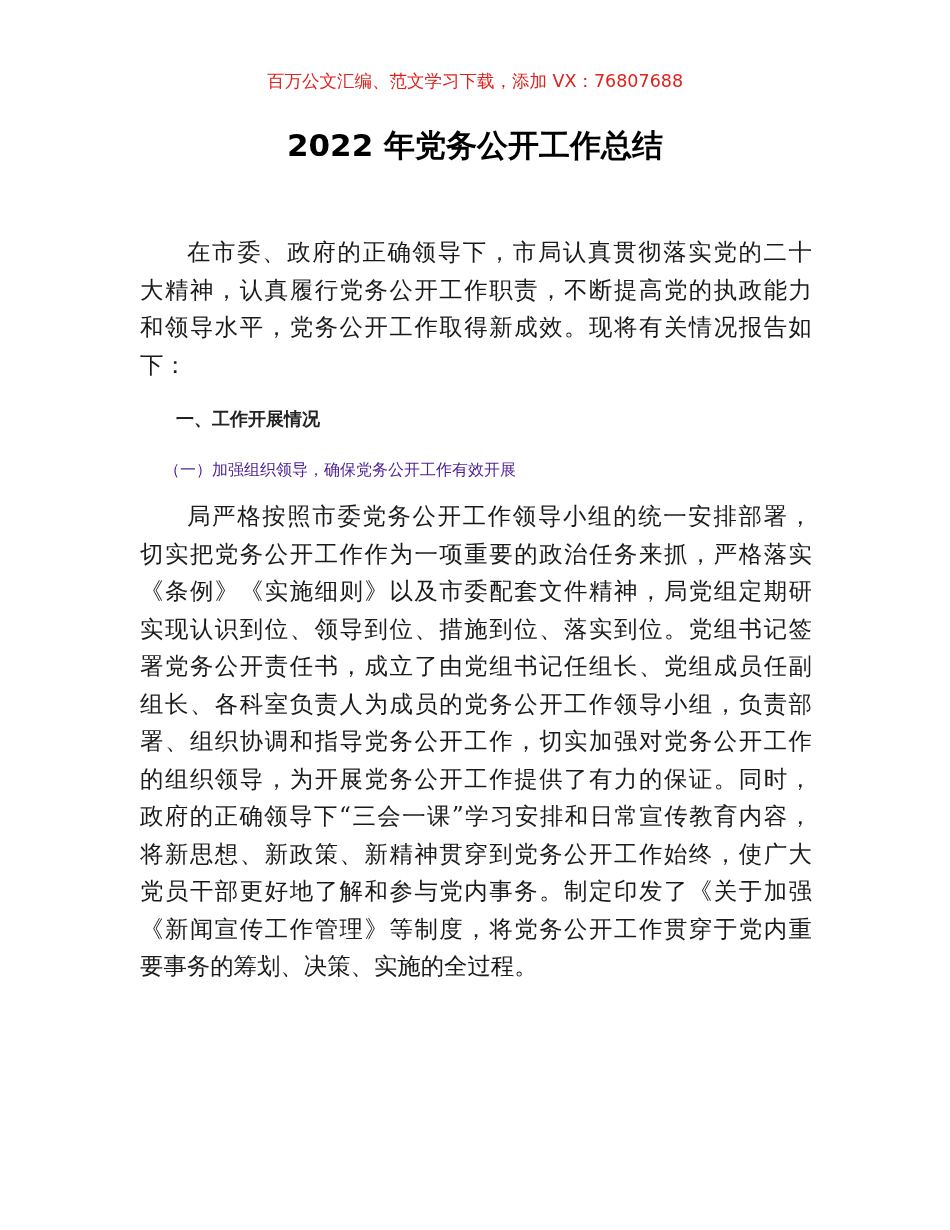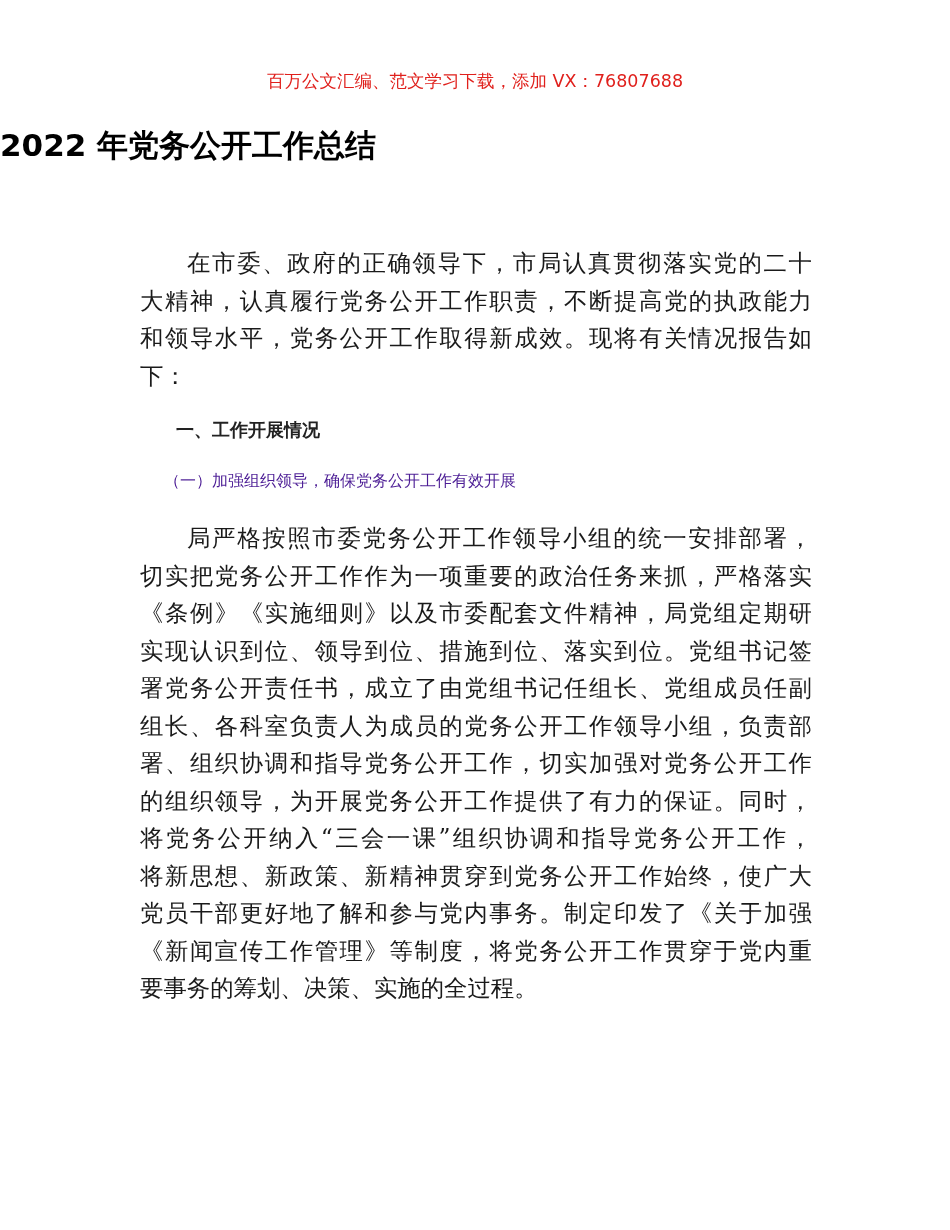--- a/index.html
+++ b/index.html
@@ -4,32 +4,32 @@
   <style>
     html, body { margin: 0; padding: 0; background: #ffffff; }
     body { width: 950px; height: 1230px; position: relative; overflow: hidden; }
     .page { position: absolute; left: 0; top: 12px; width: 950px; height: 1230px; background: #fff; }
     .watermark {
       position: absolute; top: 57px; left: 0; width: 950px; text-align: center;
       color: #e0201c; font-family: "DejaVu Sans", sans-serif; font-size: 17.5px; line-height: 24px;
       letter-spacing: 0px;
     }
     .title {
-      position: absolute; top: 112px; left: 0; width: 950px; text-align: left;
+      position: absolute; top: 112px; left: 0; width: 950px; text-align: center;
       color: #000; font-family: "DejaVu Sans", sans-serif; font-weight: bold; font-size: 31px; line-height: 42px;
     }
     .body {
       position: absolute; left: 140px; top: 222px; width: 672px;
       font-family: "DejaVu Serif", serif; font-size: 23.4px; line-height: 37.5px; color: #1a1a1a;
     }
     .h1 { margin: 12px 0 0 0; text-indent: 2em; font-family: "DejaVu Sans", sans-serif; font-weight: bold; font-size: 18px; line-height: 46px; color: #222; }
     .h2 { margin: 0; text-indent: 1.5em; font-family: "DejaVu Sans", sans-serif; font-weight: normal; font-size: 16px; line-height: 56px; color: #4c1d95; }
     .line { display: block; white-space: nowrap; text-align: justify; text-align-last: justify; }
     .line.last { text-align-last: left; }
-    .line.indent { padding-left: 47px; margin-top: 11px; }
+    .line.indent { padding-left: 47px; }
   </style>
 </head>
 <body>
 
 <div class="page">
   <div class="watermark">百万公文汇编、范文学习下载，添加 VX：76807688</div>
   <div class="title">2022 年党务公开工作总结</div>
 
   <div class="body">
     <div class="para-block">
@@ -44,20 +44,20 @@
 
     <div class="para-block">
       <span class="line indent">局严格按照市委党务公开工作领导小组的统一安排部署，</span>
       <span class="line">切实把党务公开工作作为一项重要的政治任务来抓，严格落实</span>
       <span class="line">《条例》《实施细则》以及市委配套文件精神，局党组定期研</span>
       <span class="line">实现认识到位、领导到位、措施到位、落实到位。党组书记签</span>
       <span class="line">署党务公开责任书，成立了由党组书记任组长、党组成员任副</span>
       <span class="line">组长、各科室负责人为成员的党务公开工作领导小组，负责部</span>
       <span class="line">署、组织协调和指导党务公开工作，切实加强对党务公开工作</span>
       <span class="line">的组织领导，为开展党务公开工作提供了有力的保证。同时，</span>
-      <span class="line">将党务公开纳入“三会一课”组织协调和指导党务公开工作，</span>
+      <span class="line">政府的正确领导下“三会一课”学习安排和日常宣传教育内容，</span>
       <span class="line">将新思想、新政策、新精神贯穿到党务公开工作始终，使广大</span>
       <span class="line">党员干部更好地了解和参与党内事务。制定印发了《关于加强</span>
       <span class="line">《新闻宣传工作管理》等制度，将党务公开工作贯穿于党内重</span>
       <span class="line last">要事务的筹划、决策、实施的全过程。</span>
     </div>
   </div>
 </div>
 
 </body></html>

